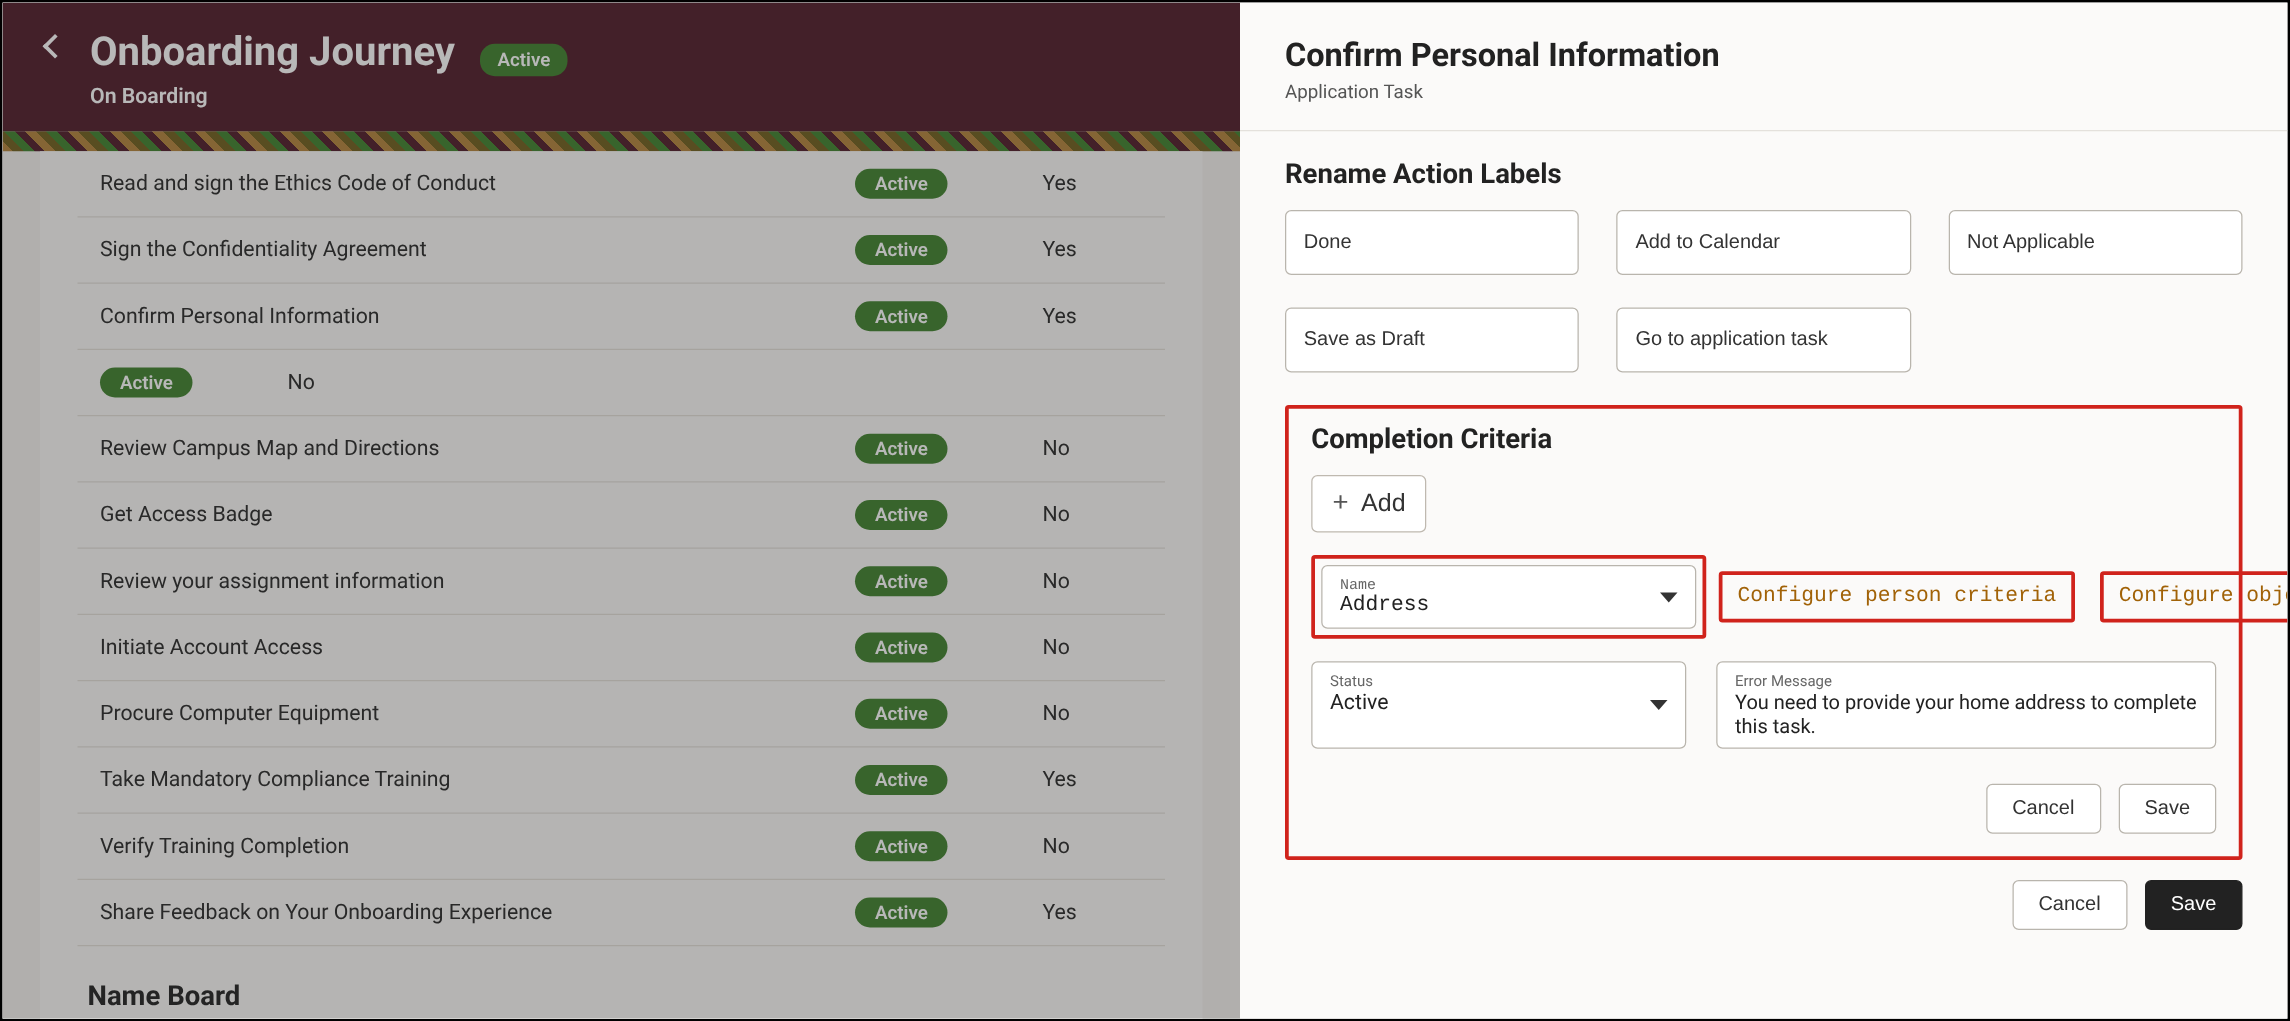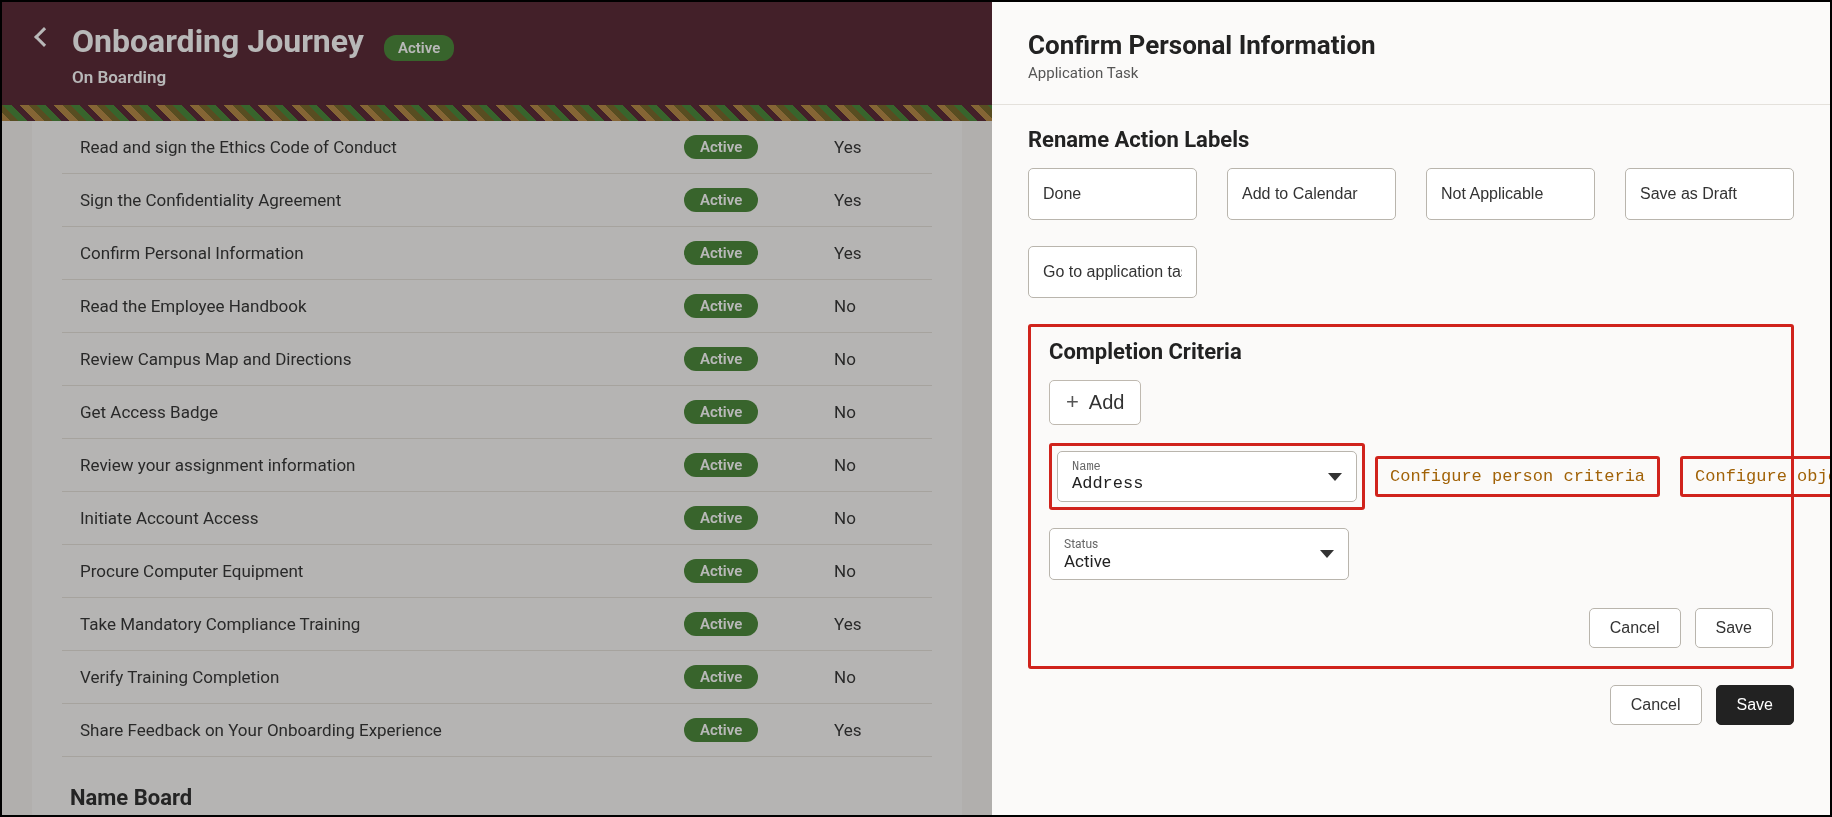--- a/index.html
+++ b/index.html
@@ -136,21 +136,21 @@
       margin: 22px -36px 22px -36px;
     }
     .section-title {
       font-size: 22px;
       font-weight: 700;
       color: #222;
       margin-bottom: 16px;
     }
     .label-fields {
       display: grid;
-      grid-template-columns: repeat(4, 1fr);
+      grid-template-columns: repeat(3, 1fr);
       gap: 26px 30px;
       margin-bottom: 26px;
     }
     .txt-field {
       border: 1px solid #b9b5ad;
       border-radius: 5px;
       padding: 16px 14px;
       background: #fff;
       font-size: 16px;
       color: #333;
@@ -302,21 +302,20 @@
         <span class="task-name">Sign the Confidentiality Agreement</span>
         <span class="task-status"><span class="status-pill-sm">Active</span></span>
         <span class="task-req">Yes</span>
       </div>
       <div class="task-row">
         <span class="task-name">Confirm Personal Information</span>
         <span class="task-status"><span class="status-pill-sm">Active</span></span>
         <span class="task-req">Yes</span>
       </div>
       <div class="task-row">
-        <span class="task-name">Read the Employee Handbook</span>
         <span class="task-status"><span class="status-pill-sm">Active</span></span>
         <span class="task-req">No</span>
       </div>
       <div class="task-row">
         <span class="task-name">Review Campus Map and Directions</span>
         <span class="task-status"><span class="status-pill-sm">Active</span></span>
         <span class="task-req">No</span>
       </div>
       <div class="task-row">
         <span class="task-name">Get Access Badge</span>
@@ -399,20 +398,24 @@
           <span class="link">Configure object criteria</span>
         </span>
       </div>
 
       <div class="crit-row2">
         <div class="select-field">
           <div class="fl-label">Status</div>
           <div class="fl-value">Active</div>
           <span class="caret"></span>
         </div>
+        <div class="msg-field">
+          <div class="fl-label">Error Message</div>
+          <div class="fl-value">You need to provide your home address to complete this task.</div>
+        </div>
       </div>
 
       <div class="btn-row">
         <button class="btn">Cancel</button>
         <button class="btn">Save</button>
       </div>
     </div>
 
     <div class="footer-row">
       <button class="btn">Cancel</button>

